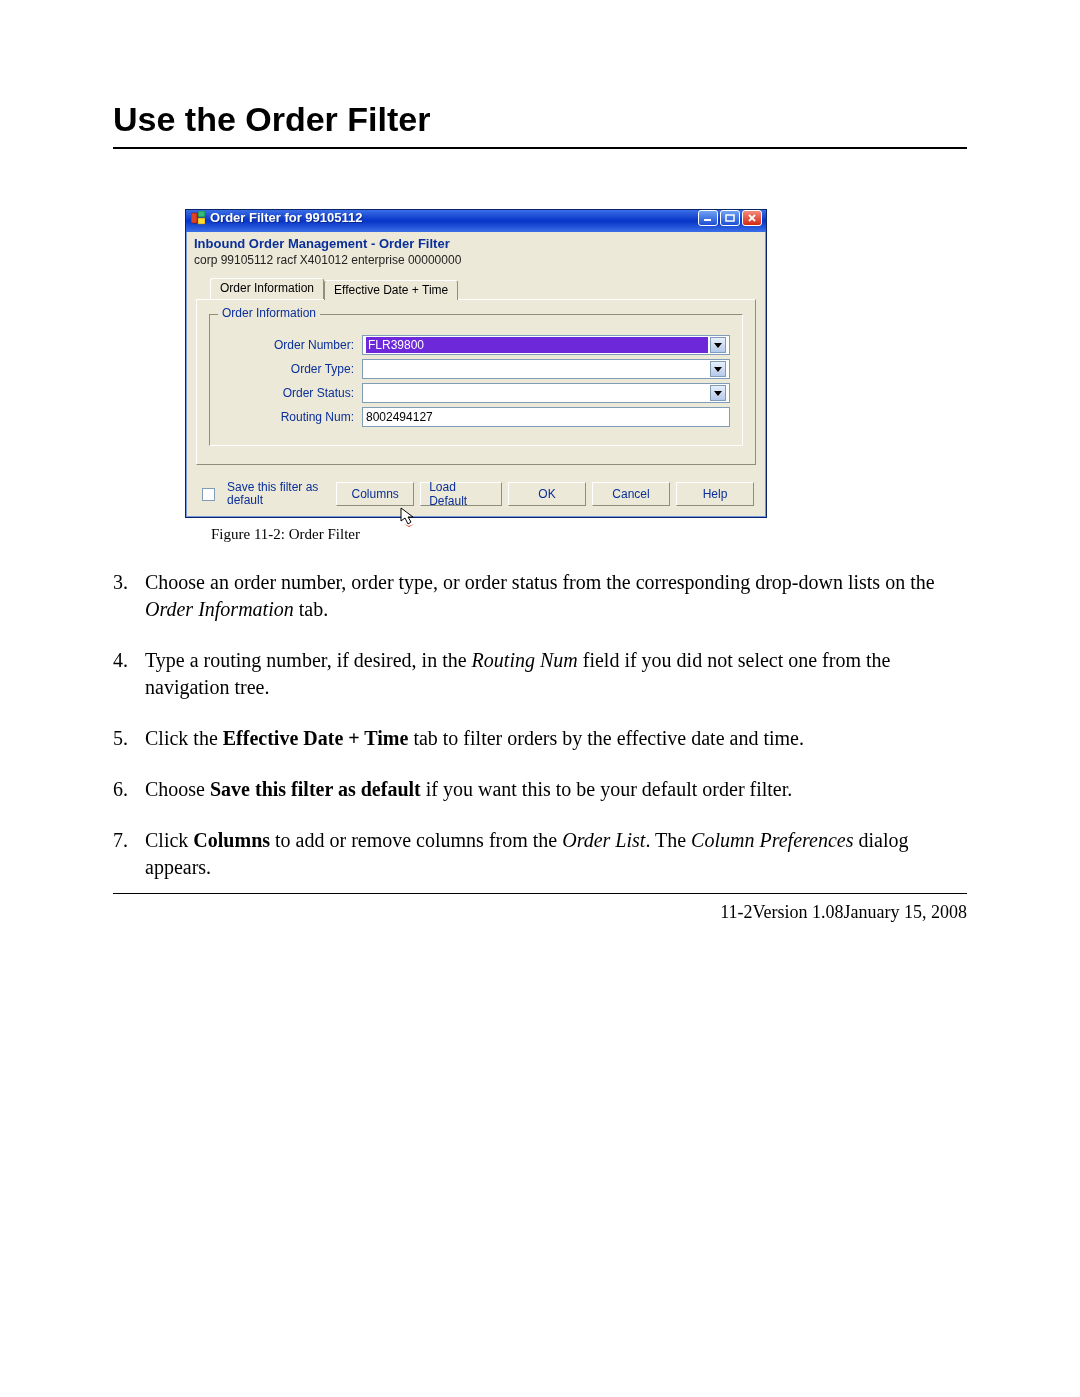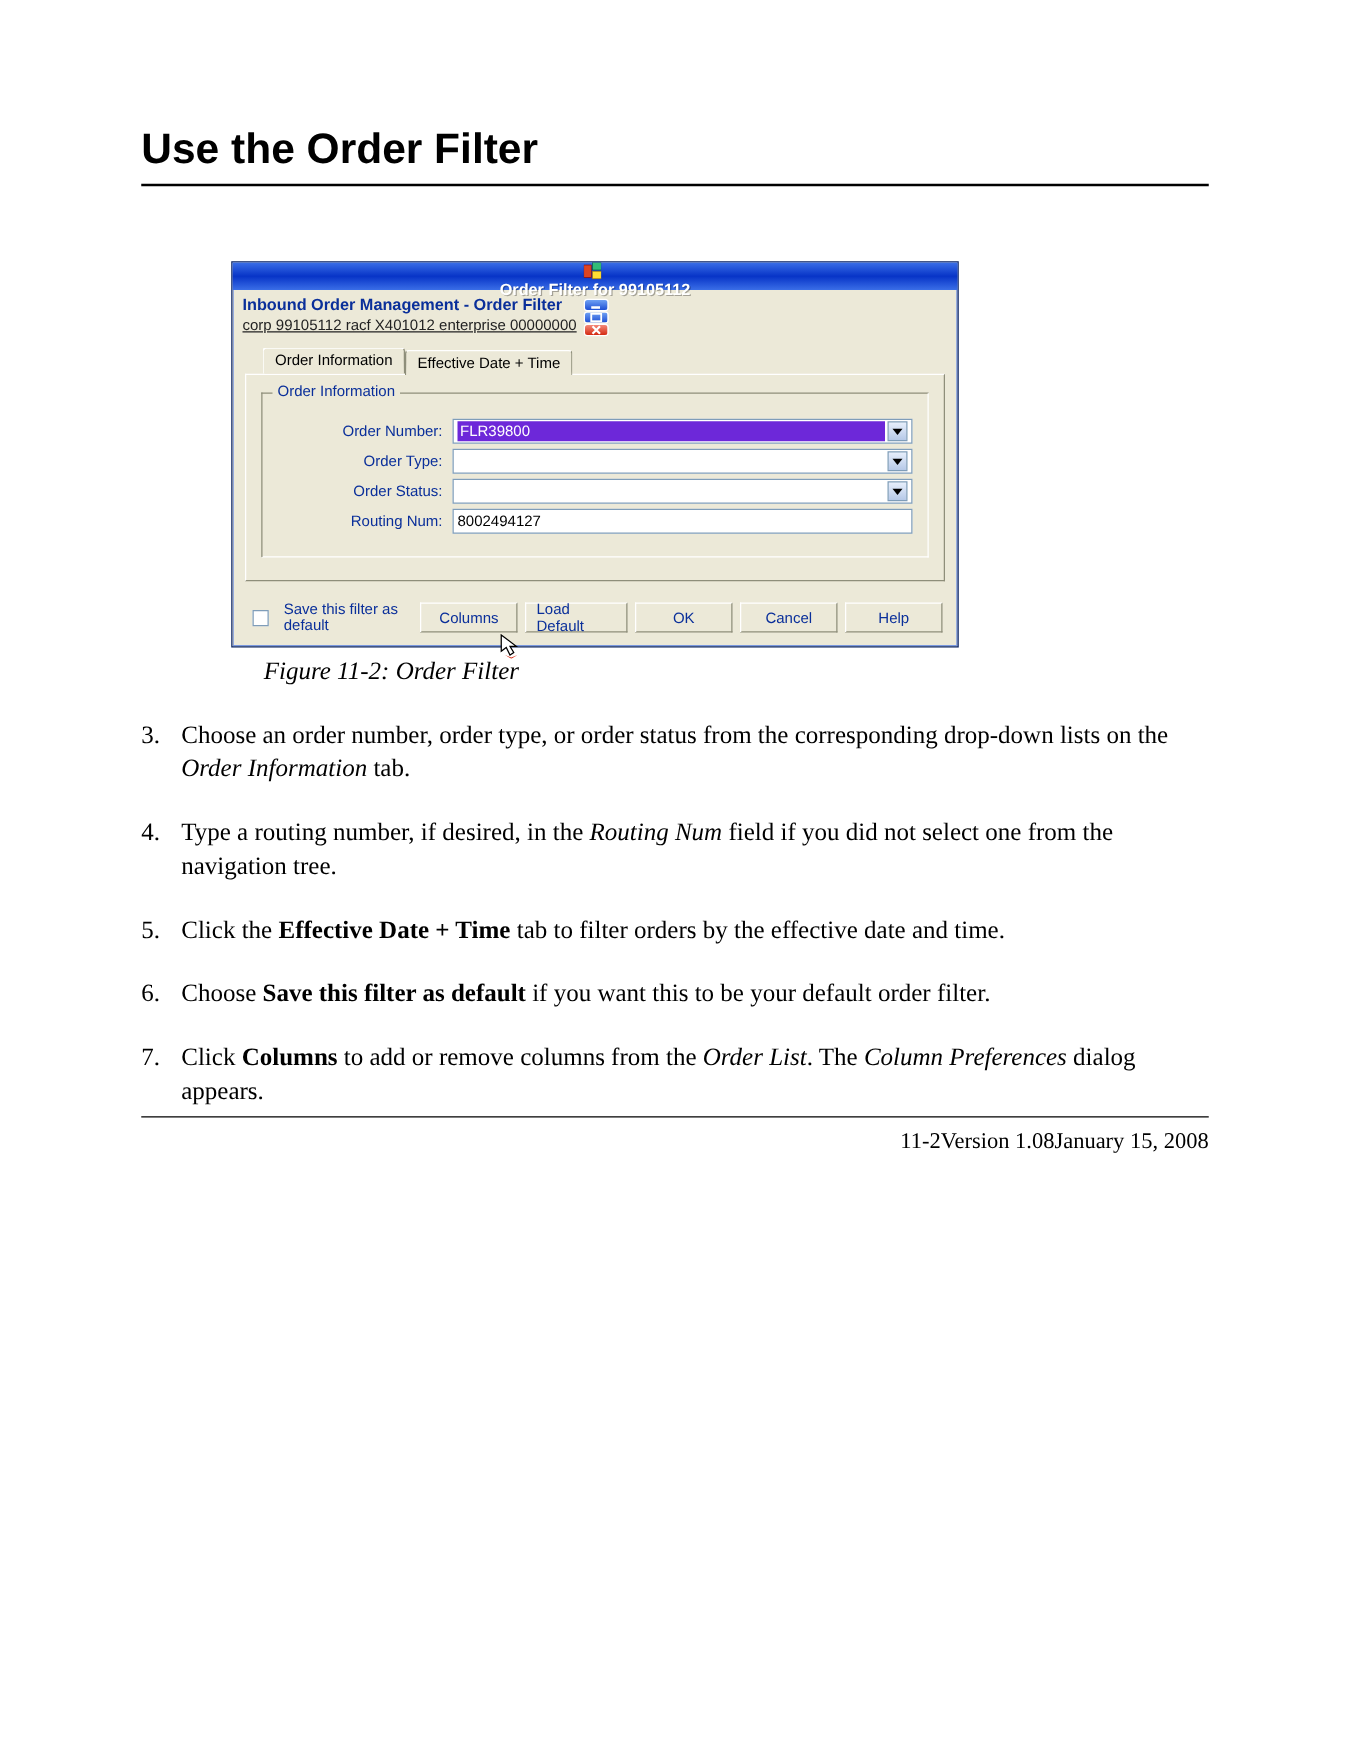--- a/index.html
+++ b/index.html
@@ -39,24 +39,23 @@
     font-family: Tahoma, Arial, sans-serif;
     font-size: 12px;
     border: 1px solid #0a246a;
     background: #ece9d8;
     box-shadow: 0 0 0 1px #7a98df inset;
   }
   .titlebar {
     height: 22px;
     background: linear-gradient(to bottom, #3a6ee7 0%, #0734c7 50%, #3a6ee7 100%);
     display: flex;
-    align-items: center;
+    align-items: flex-start;
     padding: 0 4px 0 4px;
     color: #fff;
-    flex-direction: column;
   }
   .titlebar .appicon {
     width: 16px; height: 16px;
     margin-right: 4px;
     display: inline-flex;
     align-items: center; justify-content: center;
   }
   .titlebar .appicon svg { width: 14px; height: 14px; }
   .titlebar .title-text {
     font-weight: bold;
@@ -85,21 +84,20 @@
   .subtitle {
     padding: 4px 8px 2px 8px;
     color: #0a2f9a;
     font-weight: bold;
     font-size: 13px;
   }
   .infoline {
     padding: 0 8px 10px 8px;
     color: #222;
     font-size: 12px;
-    text-decoration: underline;
   }
   
   .tabstrip {
     display: flex;
     align-items: flex-end;
     padding-left: 24px;
     position: relative;
     height: 22px;
   }
   .tab {
@@ -242,22 +240,21 @@
     height: 0;
   }
   .cursor-overlay svg {
     position: absolute;
     left: 214px;
     top: -10px;
     width: 18px; height: 20px;
   }
   
   .fig-caption {
-    font-style: italic;
-    font-size: 20px;
+    font-size: 15px;
     margin: 4px 0 26px 98px;
     font-family: "Times New Roman", Times, serif;
   }
   
   ol.steps {
     list-style: none;
     padding: 0;
     margin: 0;
     font-size: 20px;
     line-height: 1.35;

